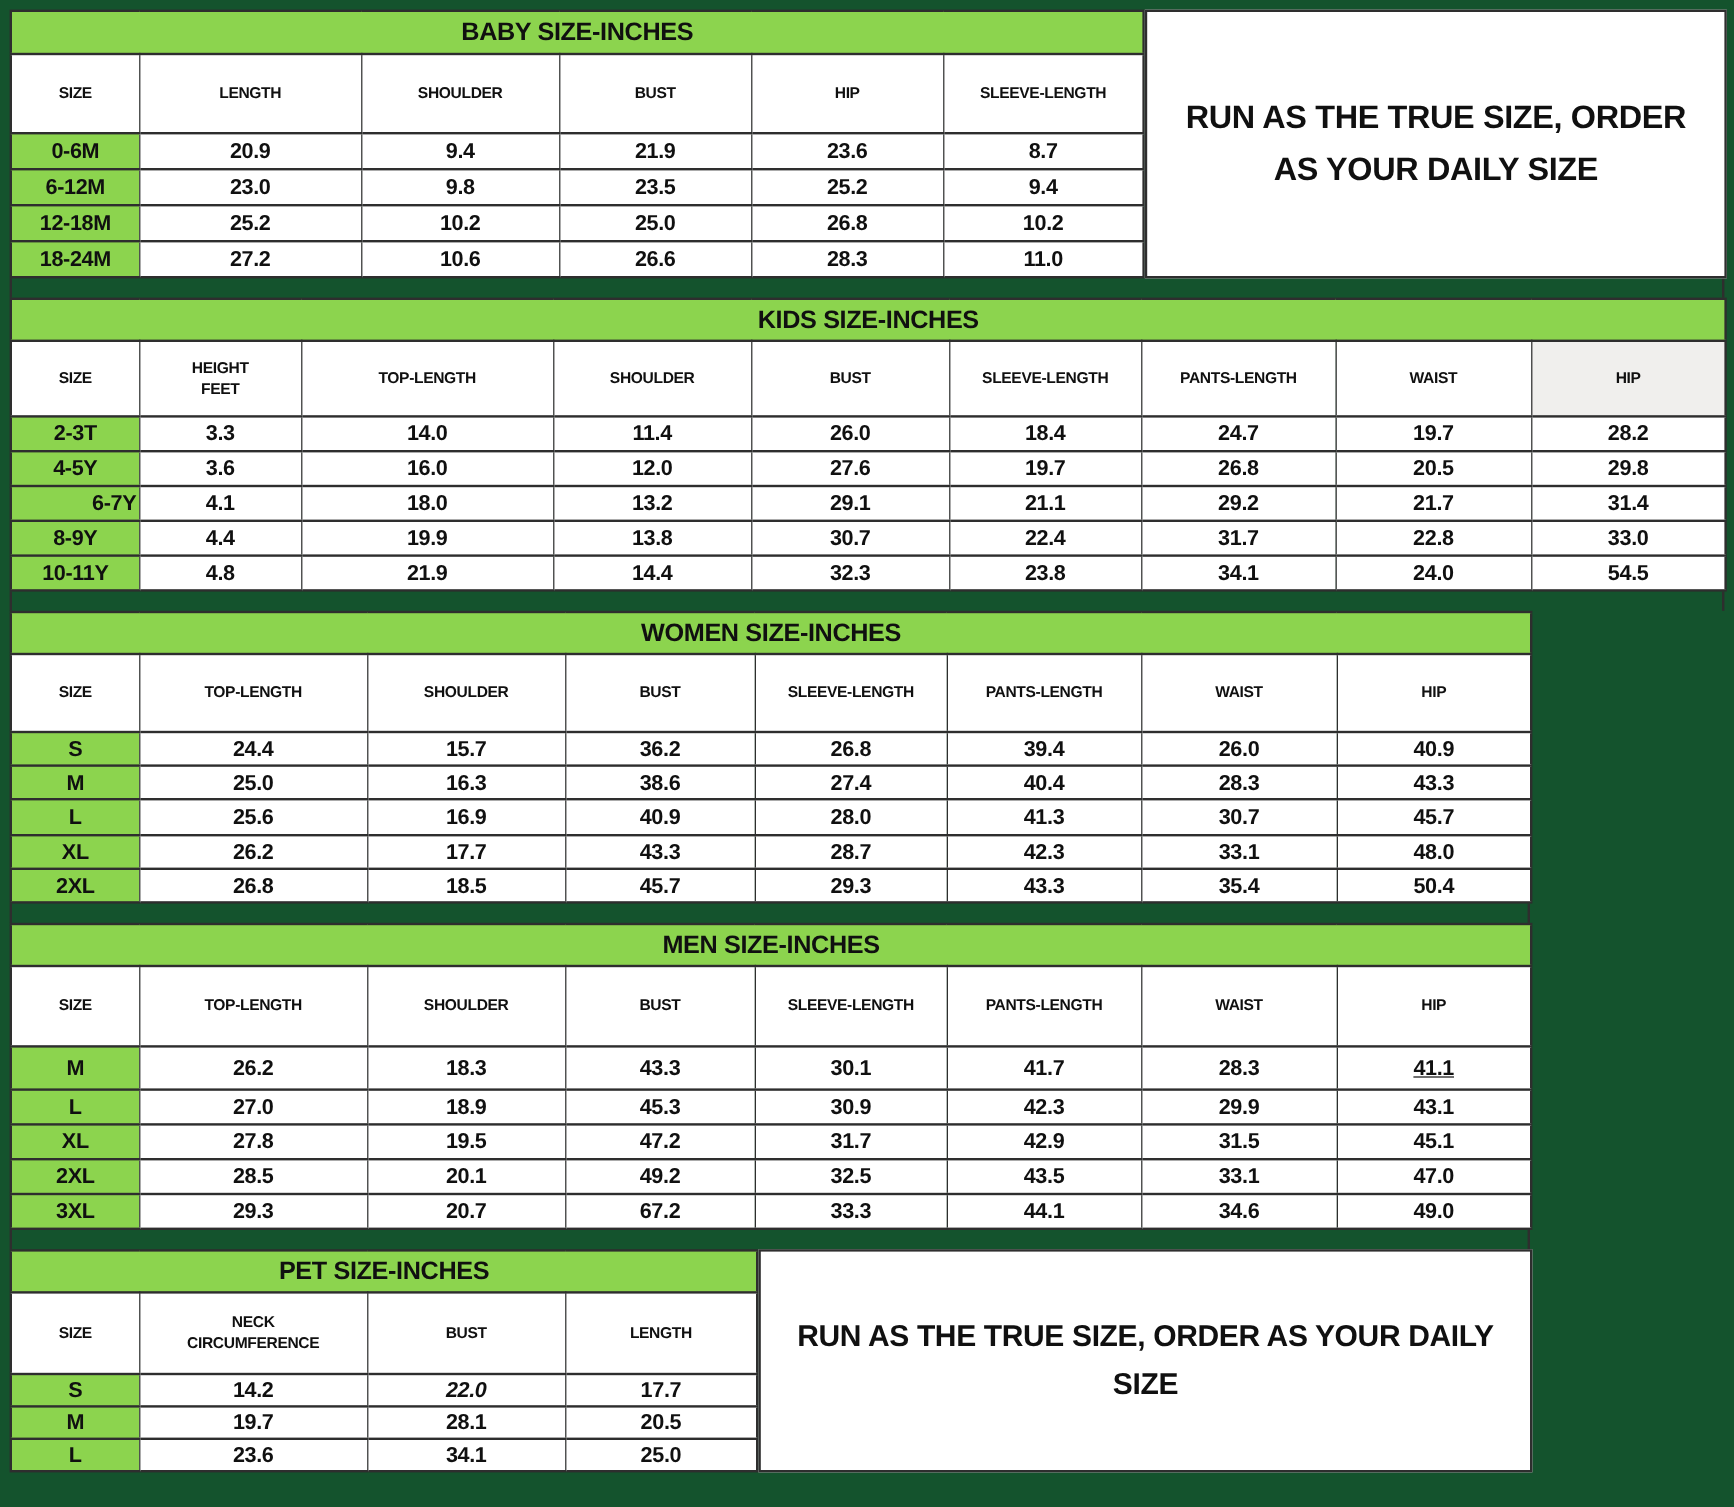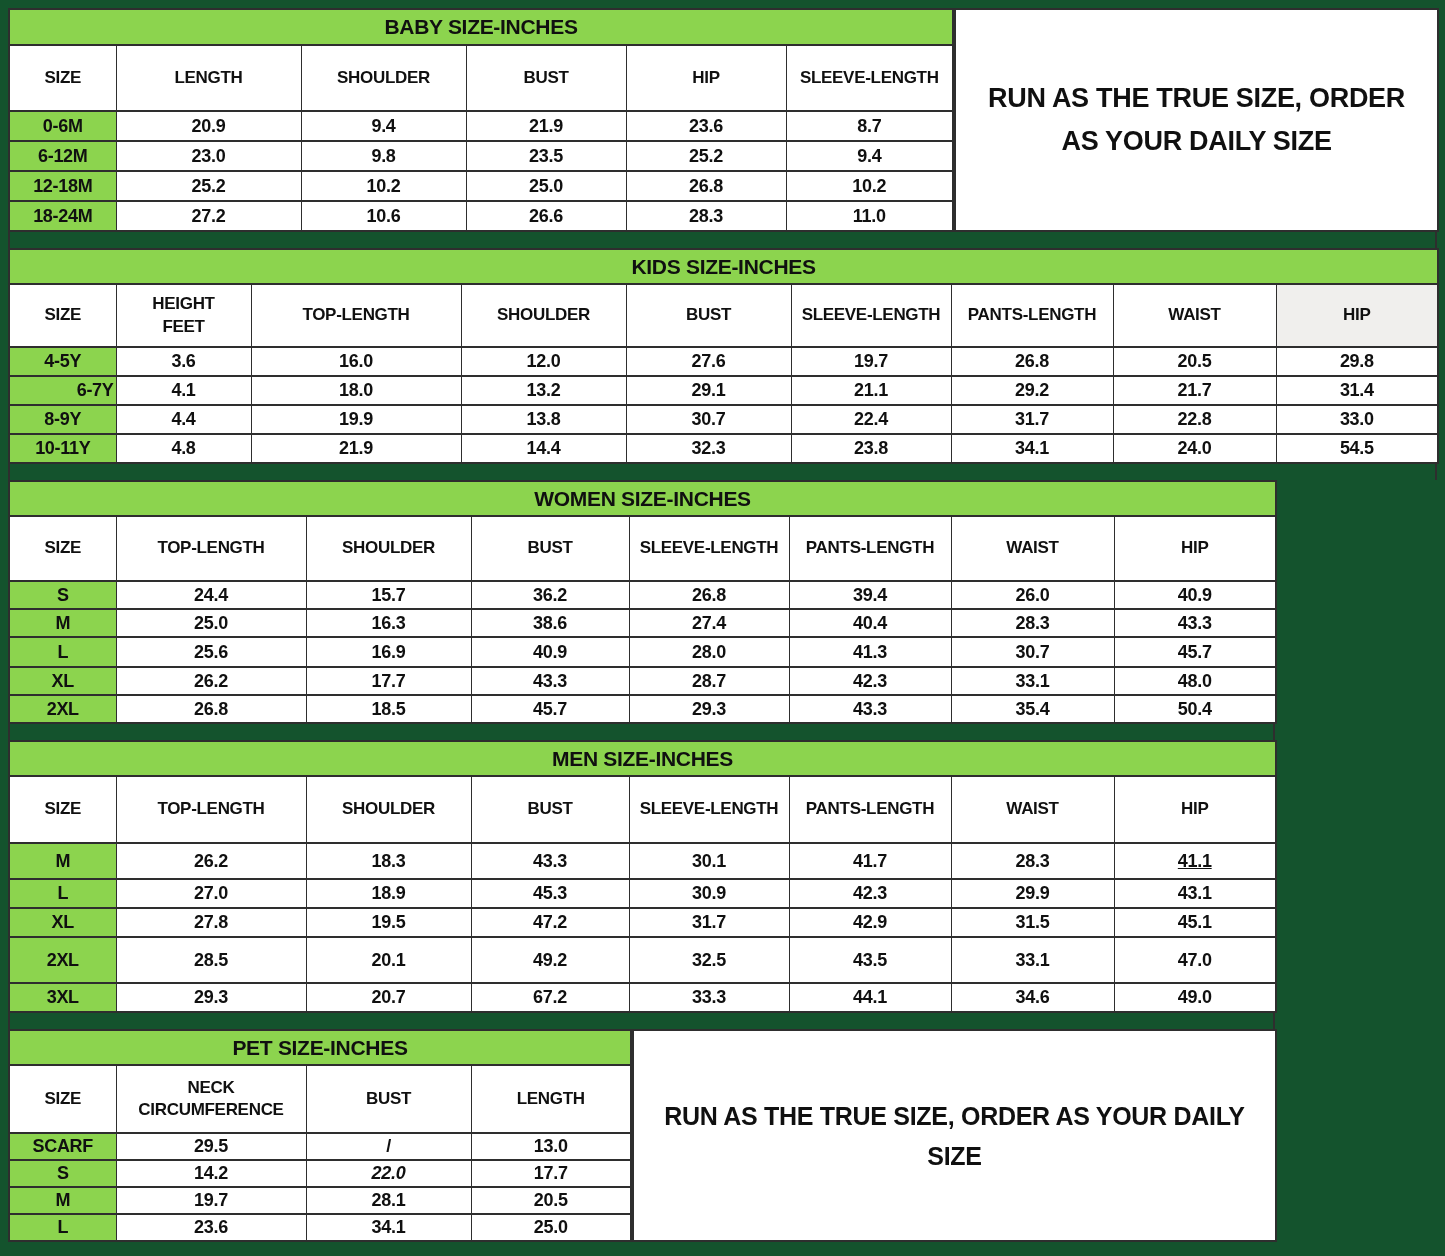--- a/index.html
+++ b/index.html
@@ -35,21 +35,21 @@
     padding:0 2px;
     box-sizing:border-box;
   }
   .title-cell{
     background:var(--green);
     font-size:21px;
     letter-spacing:-0.3px;
   }
   .head-cell{
     background:#fff;
-    font-size:17px;
+    font-size:13px;
     line-height:1.3;
     white-space:pre-line;
     letter-spacing:-0.3px;
   }
   .head-cell.gray{background:var(--grayhead);}
   .size-cell{
     background:var(--green);
     font-size:18px;
     letter-spacing:-0.3px;
   }
@@ -176,20 +176,31 @@
           <th class="head-cell" style="height: 63px;">SHOULDER</th>
           <th class="head-cell" style="height: 63px;">BUST</th>
           <th class="head-cell" style="height: 63px;">SLEEVE-LENGTH</th>
           <th class="head-cell" style="height: 63px;">PANTS-LENGTH</th>
           <th class="head-cell" style="height: 63px;">WAIST</th>
           <th class="head-cell gray" style="height: 63px;">HIP</th>
         </tr>
       </thead>
       <tbody>
         <tr>
+          <td class="size-cell" style="height: 29px;">2-3T</td>
+          <td class="val-cell" style="height: 29px;">3.3</td>
+          <td class="val-cell" style="height: 29px;">14.0</td>
+          <td class="val-cell" style="height: 29px;">11.4</td>
+          <td class="val-cell" style="height: 29px;">26.0</td>
+          <td class="val-cell" style="height: 29px;">18.4</td>
+          <td class="val-cell" style="height: 29px;">24.7</td>
+          <td class="val-cell" style="height: 29px;">19.7</td>
+          <td class="val-cell" style="height: 29px;">28.2</td>
+        </tr>
+        <tr>
           <td class="size-cell" style="height: 29px;">4-5Y</td>
           <td class="val-cell" style="height: 29px;">3.6</td>
           <td class="val-cell" style="height: 29px;">16.0</td>
           <td class="val-cell" style="height: 29px;">12.0</td>
           <td class="val-cell" style="height: 29px;">27.6</td>
           <td class="val-cell" style="height: 29px;">19.7</td>
           <td class="val-cell" style="height: 29px;">26.8</td>
           <td class="val-cell" style="height: 29px;">20.5</td>
           <td class="val-cell" style="height: 29px;">29.8</td>
         </tr>
@@ -367,21 +378,21 @@
           <td class="val-cell" style="height: 29px;">47.2</td>
           <td class="val-cell" style="height: 29px;">31.7</td>
           <td class="val-cell" style="height: 29px;">42.9</td>
           <td class="val-cell" style="height: 29px;">31.5</td>
           <td class="val-cell" style="height: 29px;">45.1</td>
         </tr>
         <tr>
           <td class="size-cell" style="height: 29px;">2XL</td>
           <td class="val-cell" style="height: 29px;">28.5</td>
           <td class="val-cell" style="height: 29px;">20.1</td>
-          <td class="val-cell" style="height: 46px;">49.2</td>
+          <td class="val-cell" style="height: 29px;">49.2</td>
           <td class="val-cell" style="height: 29px;">32.5</td>
           <td class="val-cell" style="height: 29px;">43.5</td>
           <td class="val-cell" style="height: 29px;">33.1</td>
           <td class="val-cell" style="height: 29px;">47.0</td>
         </tr>
         <tr>
           <td class="size-cell" style="height: 29px;">3XL</td>
           <td class="val-cell" style="height: 29px;">29.3</td>
           <td class="val-cell" style="height: 29px;">20.7</td>
           <td class="val-cell" style="height: 29px;">67.2</td>
@@ -410,26 +421,20 @@
           <tr>
             <th class="head-cell" style="height: 68px;">SIZE</th>
             <th class="head-cell" style="height: 68px;">NECK
 CIRCUMFERENCE</th>
             <th class="head-cell" style="height: 68px;">BUST</th>
             <th class="head-cell" style="height: 68px;">LENGTH</th>
           </tr>
         </thead>
         <tbody>
           <tr>
-            <td class="size-cell" style="height: 27px;">SCARF</td>
-            <td class="val-cell" style="height: 27px;">29.5</td>
-            <td class="val-cell" style="height: 27px;">/</td>
-            <td class="val-cell" style="height: 27px;">13.0</td>
-          </tr>
-          <tr>
             <td class="size-cell" style="height: 27px;">S</td>
             <td class="val-cell" style="height: 27px;">14.2</td>
             <td class="val-cell" style="height: 27px; font-style: italic;">22.0</td>
             <td class="val-cell" style="height: 27px;">17.7</td>
           </tr>
           <tr>
             <td class="size-cell" style="height: 27px;">M</td>
             <td class="val-cell" style="height: 27px;">19.7</td>
             <td class="val-cell" style="height: 27px;">28.1</td>
             <td class="val-cell" style="height: 27px;">20.5</td>

